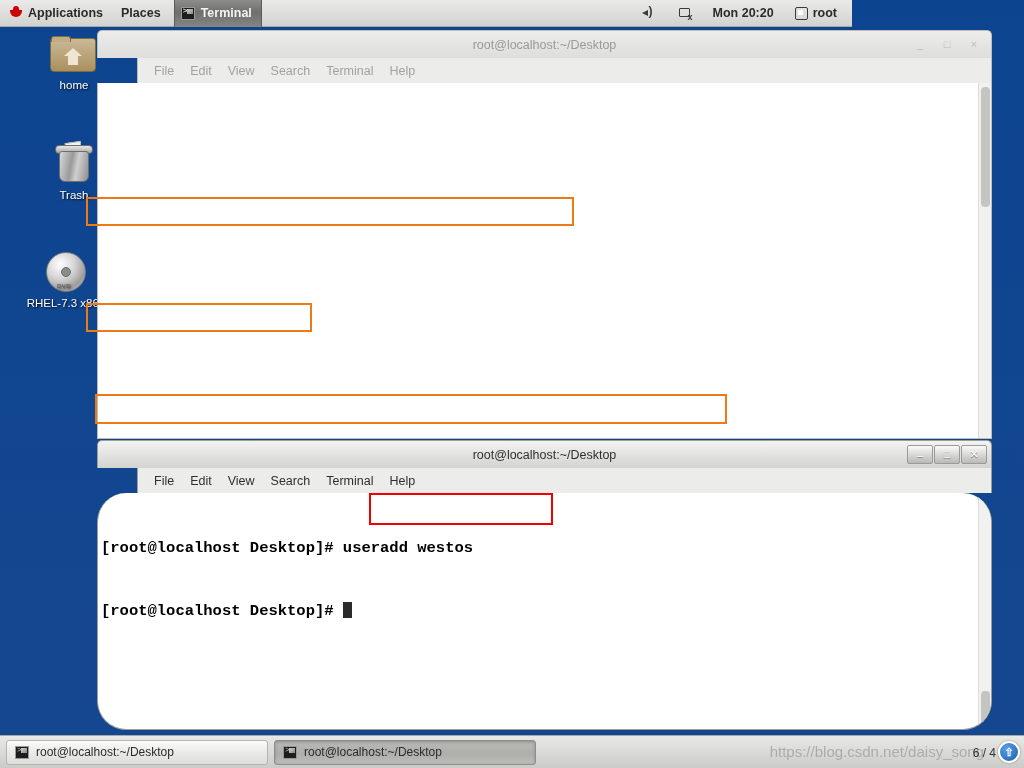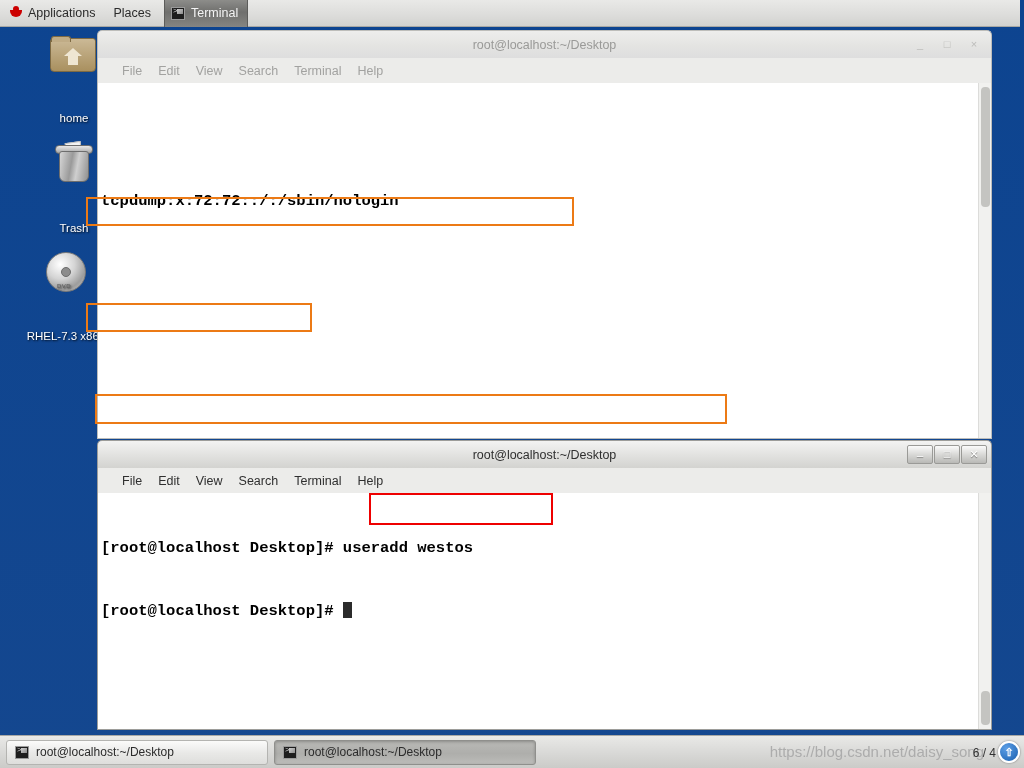--- a/index.html
+++ b/index.html
@@ -12,26 +12,27 @@
   #screen {
     position: relative;
     width: 1024px; height: 768px;
     background: #10458c;
     background: linear-gradient(#0d4490, #14478f);
   }
 
   
   #top-panel {
     position: absolute; top: 0; left: 0;
-    width: 1020px; height: 27px;
+    width: 852px; height: 27px;
     background: linear-gradient(#e9e9e7, #dcdcda 60%, #d2d2cf);
     border-bottom: 1px solid #a8a8a4;
     display: flex; align-items: center;
     font-size: 12.5px; color: #2b2b2b;
     z-index: 50;
+    font-weight: bold;
   }
   .panel-btn {
     display: flex; align-items: center; gap: 5px;
     height: 27px; padding: 0 9px;
     cursor: default; white-space: nowrap;
   }
   .redhat-glyph {
     width: 14px; height: 14px; position: relative; display: inline-block;
   }
   .redhat-glyph::before {
@@ -108,21 +109,20 @@
   }
 
   
   .desk-icon {
     position: absolute;
     width: 92px;
     display: flex; flex-direction: column; align-items: center;
     color: #ffffff; font-size: 11.5px; text-align: center;
     text-shadow: 1px 1px 2px rgba(0,0,0,0.85);
     z-index: 5;
-    gap: 33px;
   }
   .desk-icon .glyph { margin-bottom: 3px; }
   .desk-icon .lbl { line-height: 13px; }
 
   .folder-glyph {
     width: 48px; height: 40px; position: relative;
   }
   .folder-glyph .back {
     position: absolute; left: 0; top: 2px; width: 46px; height: 34px;
     background: linear-gradient(#cbb996, #a9905f);
@@ -217,42 +217,42 @@
     background: linear-gradient(#fbfbfb,#d9d9d7 50%,#b9b9b6);
     border: 1px solid #9a9a97;
     border-radius: 2px;
     color: #ffffff;
     text-shadow: 0 1px 1px rgba(0,0,0,.45);
   }
   .titlebar.active .wbtn.min { padding-bottom: 6px; }
 
   .menubar {
     height: 25px; display: flex; align-items: center;
-    padding-left: 16px; gap: 0px;
+    padding-left: 8px; gap: 0px;
     font-size: 12.5px;
-    border-left: 1px solid #bdbdba; border-right: 1px solid #bdbdba;
+    border-left: 1px solid #bdbdba; border-right: 1px solid #bdbdba; margin-left: 40px;
   }
   .menubar.inactive { background: #ececea; color: #a2a2a0; border-color:#bdbdba; }
   .menubar.active   { background: #ececea; color: #2f2f2f; border-color:#9d9d9a; }
   .menuitem { padding: 2px 8px; cursor: default; }
 
   .term-body {
     background: #ffffff;
     font-family: "Liberation Mono", "DejaVu Sans Mono", monospace;
     font-size: 15.5px;
     line-height: 21.3px;
     color: #000000;
     position: relative;
     overflow: hidden;
     font-weight: bold;
     padding: 2px 0 0 3px;
     white-space: pre;
   }
   .term-body.win1 { border-left: 1px solid #bdbdba; border-right: 1px solid #bdbdba; border-bottom:1px solid #bdbdba;}
-  .term-body.win2 { border-left: 1px solid #9d9d9a; border-right: 1px solid #9d9d9a; border-bottom:1px solid #9d9d9a;}
+  .term-body.win2 { border-left: 1px solid #9d9d9a; border-right: 1px solid #9d9d9a; border-bottom:1px solid #9d9d9a;border-radius:29px;}
 
   .scrollbar {
     position: absolute; top: 0; right: 0; width: 13px; height: 100%;
     background: #f1f1ef; border-left: 1px solid #dcdcda;
   }
   .scroll-thumb {
     position: absolute; left: 2px; width: 9px;
     background: #c4c4c1; border-radius: 4px;
   }
 
@@ -355,20 +355,35 @@
       <span class="redhat-glyph"></span>
       <span>Applications</span>
     </div>
     <div class="panel-btn">
       <span>Places</span>
     </div>
     <div id="panel-window-entry">
       <span class="term-mini-icon"></span>
       <span>Terminal</span>
     </div>
+    <div id="panel-right">
+      <span class="panel-btn">
+        <span class="vol-icon"></span>
+      </span>
+      <span class="panel-btn">
+        <span class="net-icon"></span>
+      </span>
+      <span class="panel-btn">
+        <span>Mon 20:20</span>
+      </span>
+      <span class="panel-btn">
+        <span class="user-icon"></span>
+        <span>root</span>
+      </span>
+    </div>
   </div>
 
   <div class="desk-icon" style="left:28px; top:36px;">
     <span class="glyph folder-glyph">
       <span class="back"></span>
         <span class="tab"></span>
       <span class="house"></span>
         <span class="house2"></span>
     </span>
     <span class="lbl">home</span>
@@ -408,21 +423,20 @@
       <span class="menuitem">File</span>
       <span class="menuitem">Edit</span>
       <span class="menuitem">View</span>
       <span class="menuitem">Search</span>
       <span class="menuitem">Terminal</span>
       <span class="menuitem">Help</span>
     </div>
 
     <div class="term-body win1" style="height:356px;">
       <div>&nbsp;</div>
-      <div>tcpdump:x:72:72::/:/sbin/nologin</div>
       
       
       
       
       
       
       
       
       
       

